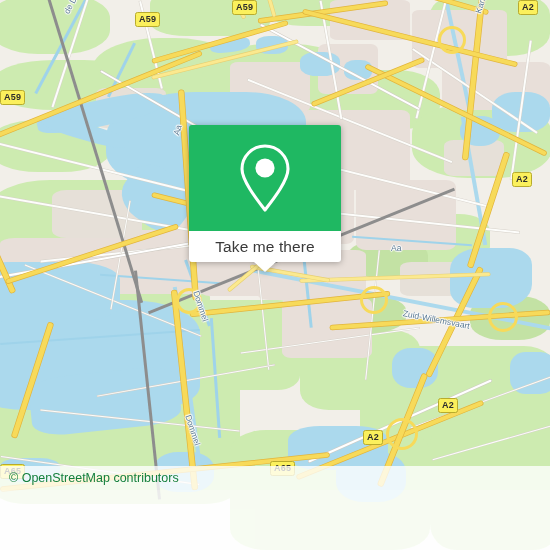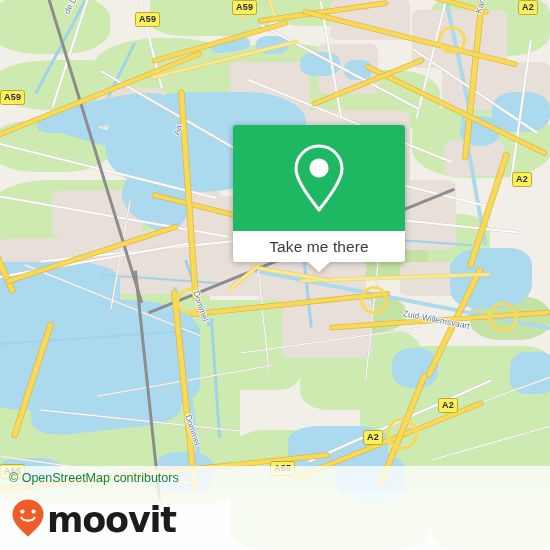--- a/index.html
+++ b/index.html
@@ -70,23 +70,22 @@
     text-shadow:
       0 0 2px #fff, 0 0 2px #fff, 0 0 2px #fff,
       1px 0 1px #fff,-1px 0 1px #fff,0 1px 1px #fff,0 -1px 1px #fff;
   }
   .maplabel.water-name{color:#5b7a94;}
 
   
   #callout{
     position:absolute;
     left:189px;top:125px;
-    width:172px;
+    width:152px;
     filter:drop-shadow(0 1px 3px rgba(0,0,0,.30));
-    margin-left:44px;
   }
   #callout-green{
     height:106px;
     background:#1fb862;
     border-radius:3px 3px 0 0;
     display:flex;align-items:center;justify-content:center;
   }
   #callout-white{
     height:31px;
     background:#ffffff;
@@ -495,27 +494,16 @@
       <div class="motorway" style="left:0px;top:470px;width:330px;height:4.4px;transform:rotate(-6deg);"></div>
 
     </div>
 
     <div class="layer" id="label-layer"></div>
 
     <div class="layer" id="shield-layer"></div>
 
   </div>
       <div id="bottombar-inner">
-      <div id="moovit-logo">
-        <span>
-          <svg width="34" height="40" viewBox="0 0 34 40" xmlns="http://www.w3.org/2000/svg" aria-hidden="true">
-            <path d="M17 1.5 C8.2 1.5 1.5 8.2 1.5 16.6 C1.5 25 10.5 33 17 38.5 C23.5 33 32.5 25 32.5 16.6 C32.5 8.2 25.8 1.5 17 1.5 Z" fill="#ef5c28"></path>
-            <circle cx="11.4" cy="13.6" r="2.15" fill="#ffffff"></circle>
-            <circle cx="22.6" cy="13.6" r="2.15" fill="#ffffff"></circle>
-            <path d="M10.4 19.6 C12.4 23.6 21.6 23.6 23.6 19.6" stroke="#ffffff" stroke-width="2.1" fill="none" stroke-linecap="round"></path>
-          </svg>
-        </span>
-        <span id="moovit-wordmark">moovit</span>
-      </div>
     </div>
   </div>
 
 </div>
 
 </body></html>

